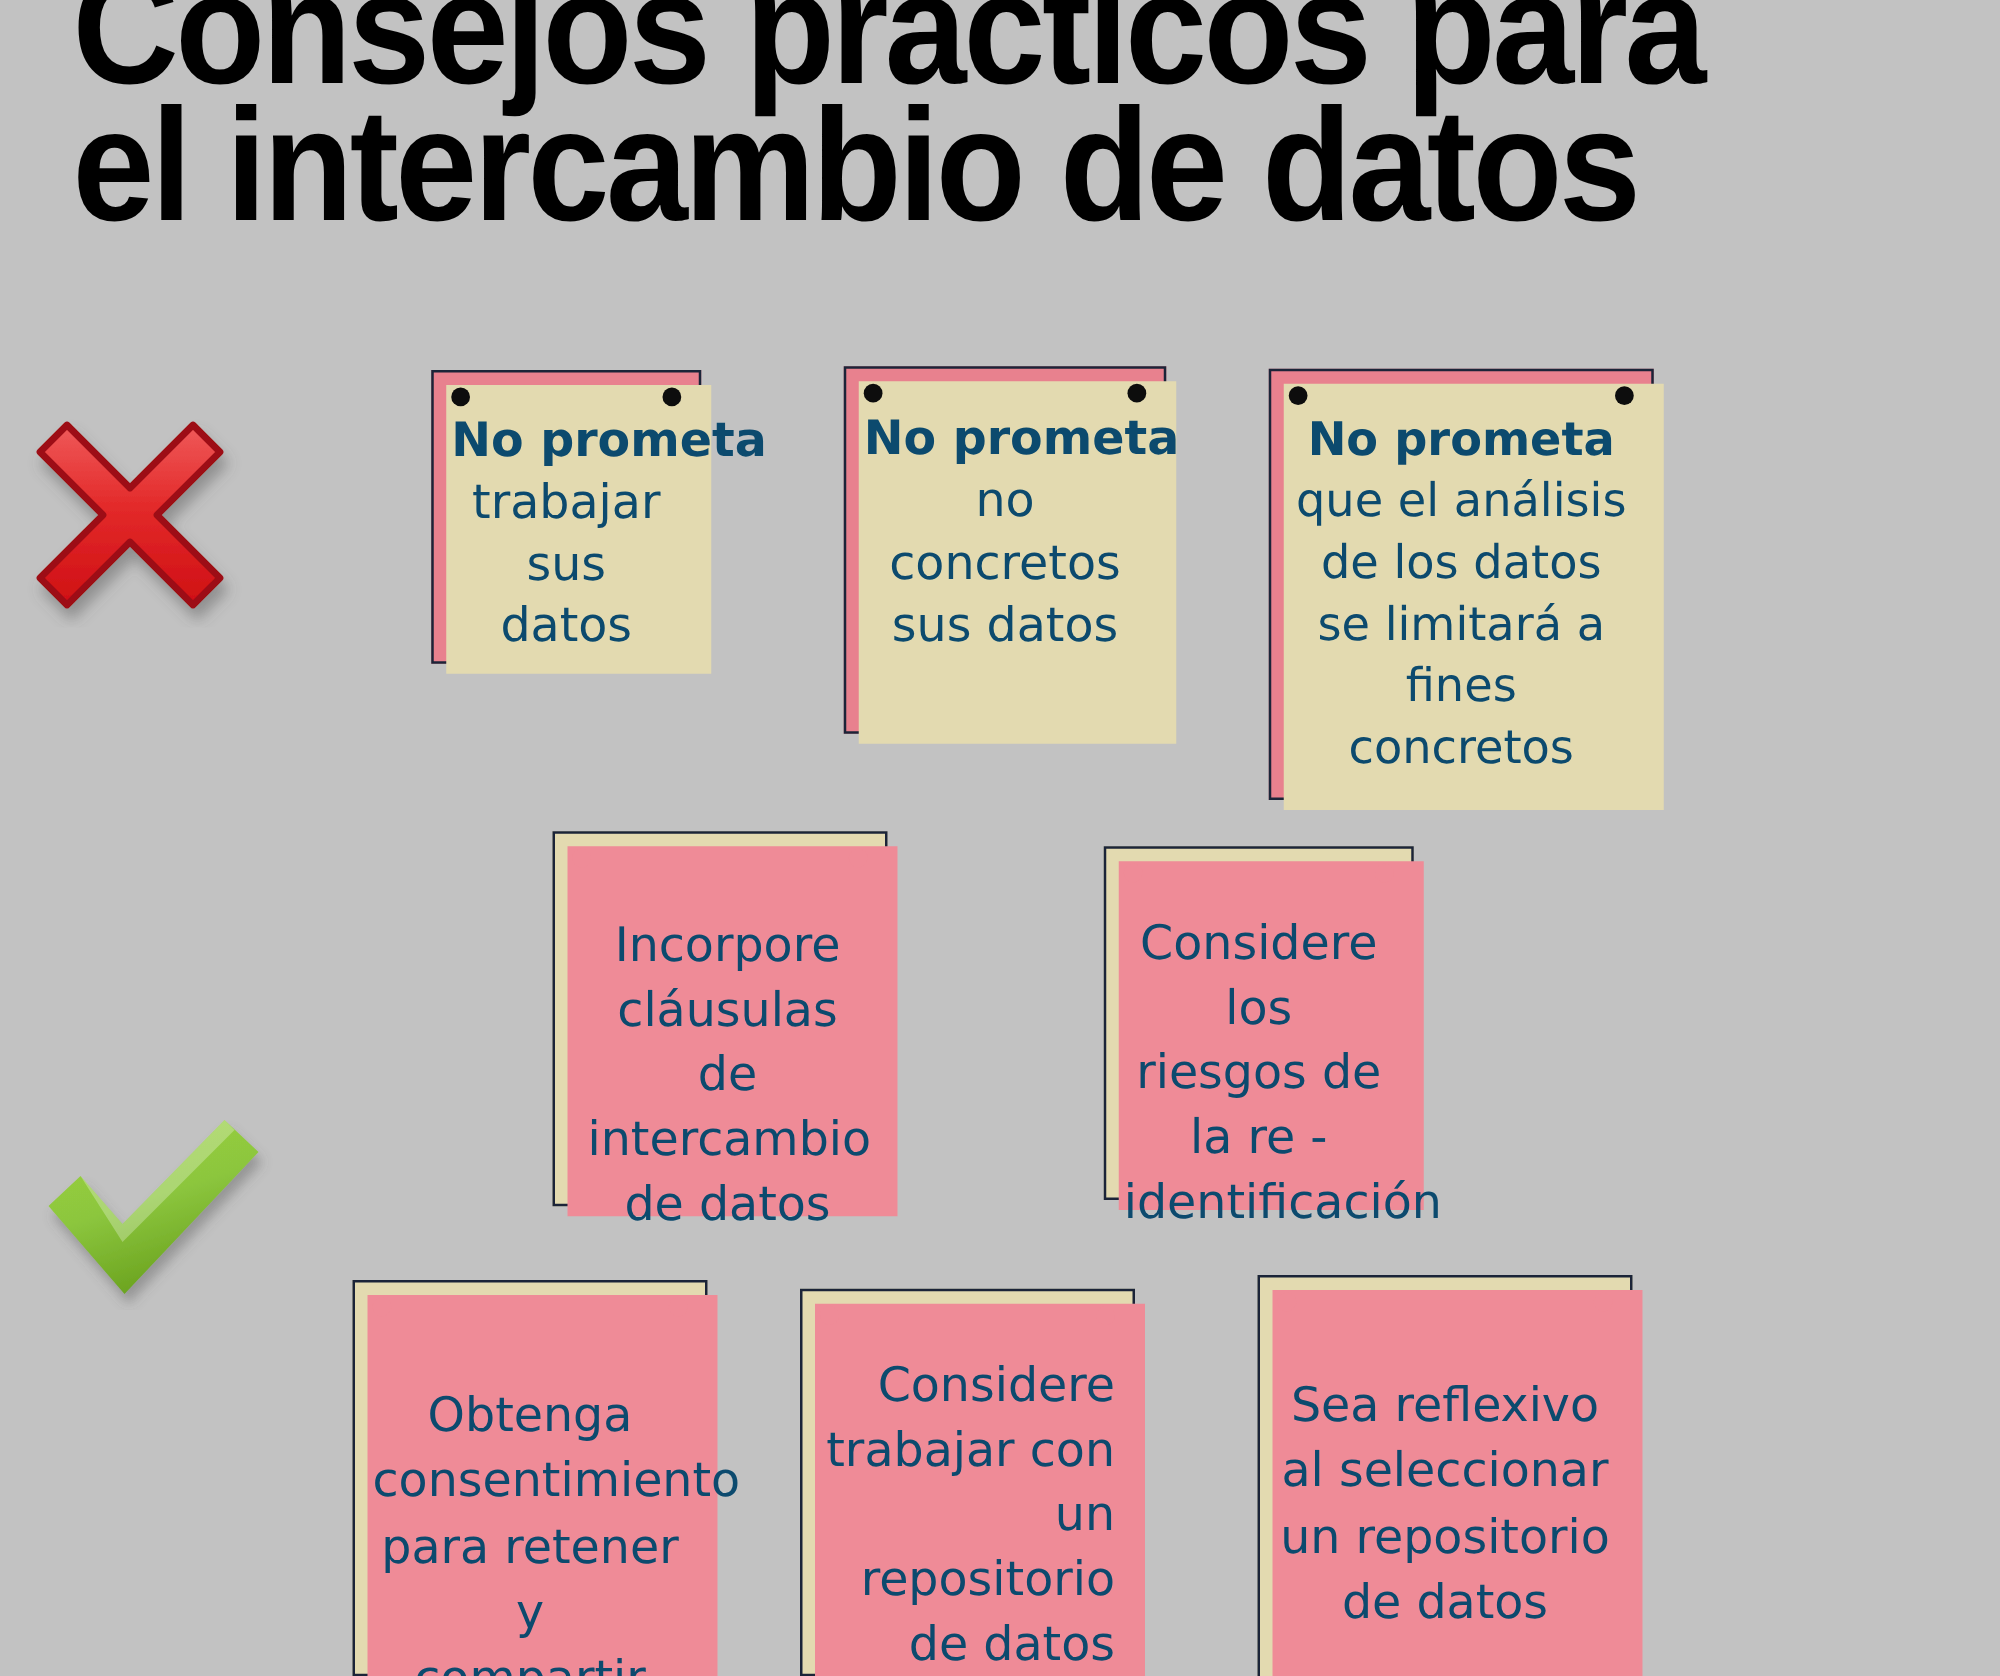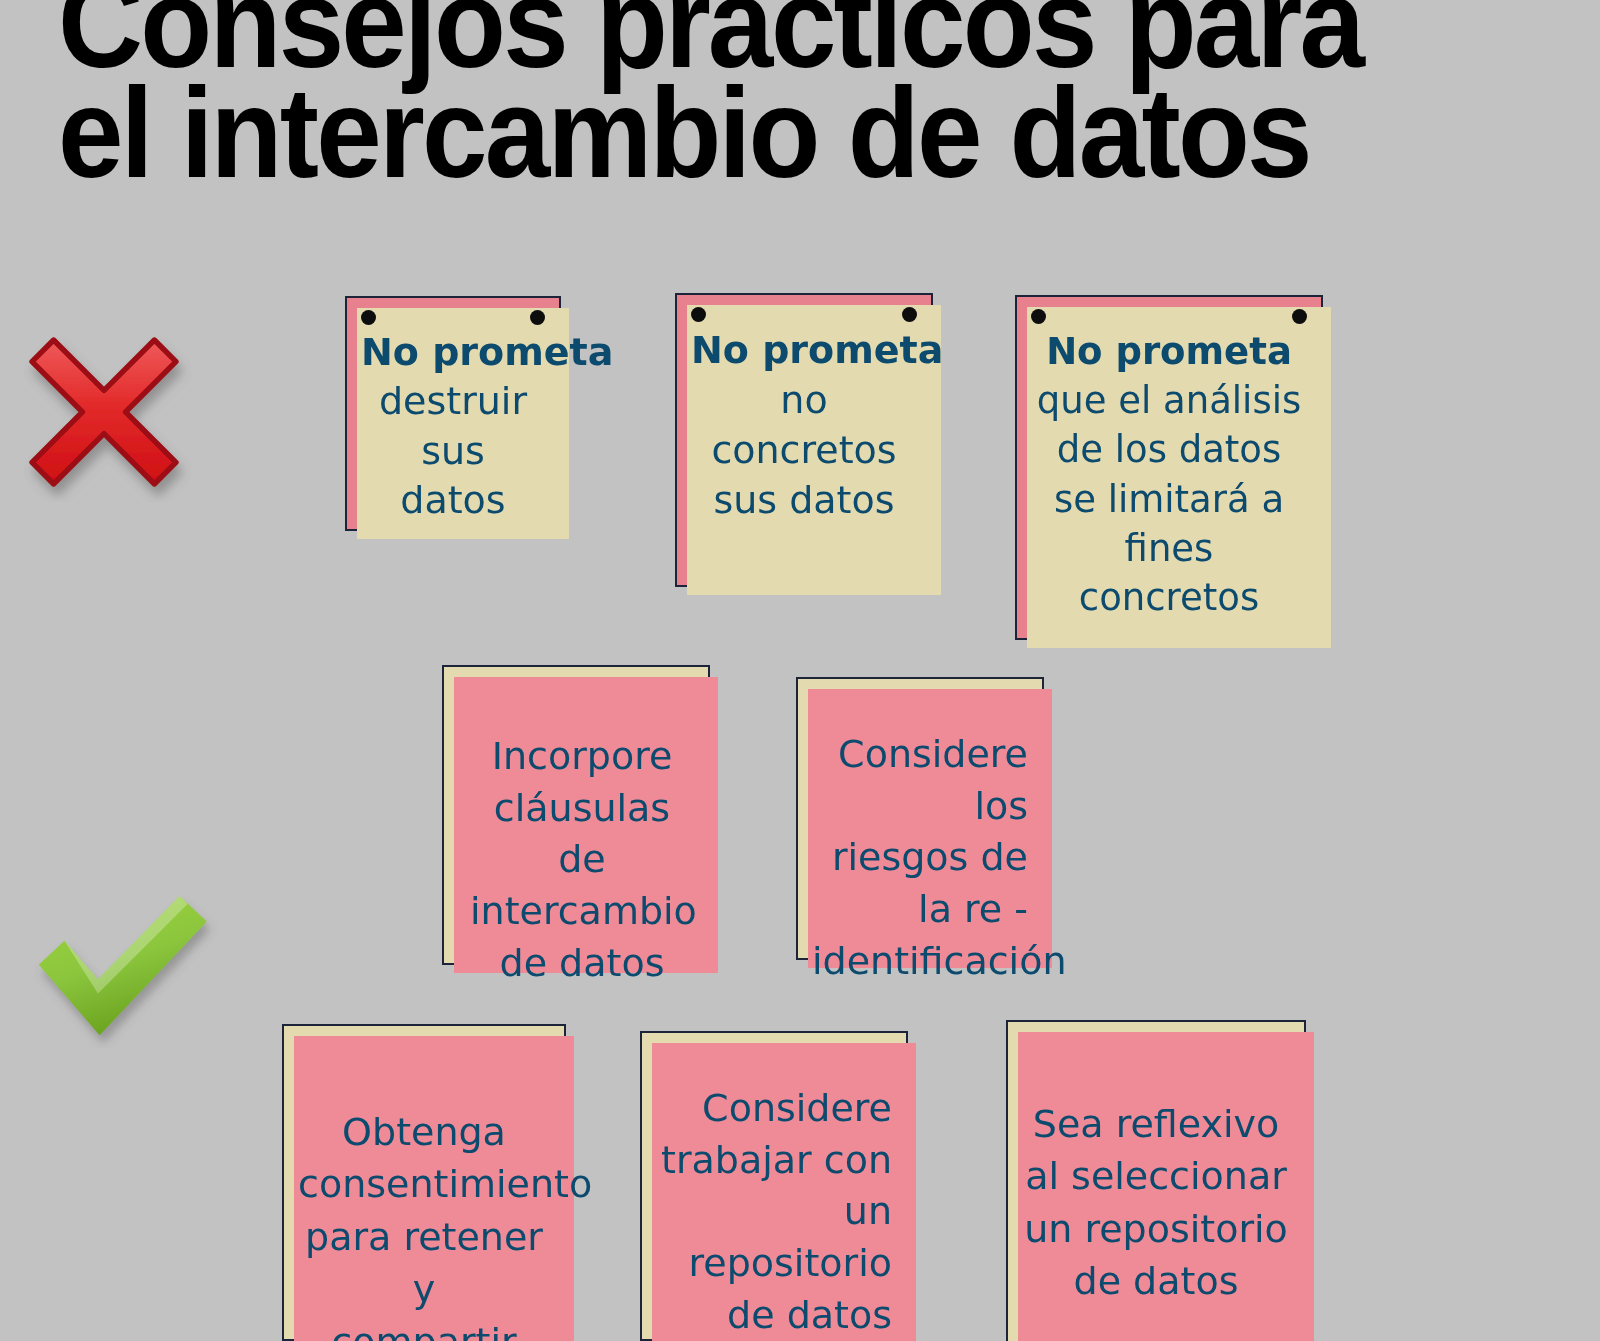--- a/index.html
+++ b/index.html
@@ -109,21 +109,21 @@
     display: block;
     white-space: pre-line;
   }
 
   
   #card-1 { left: 345px; top: 296px; width: 216px; height: 235px; }
   #card-2 { left: 675px; top: 293px; width: 258px; height: 294px; }
   #card-3 { left: 1015px; top: 295px; width: 308px; height: 345px; }
 
   #card-4 { left: 442px; top: 665px; width: 268px; height: 300px; }
-  #card-5 { left: 796px; top: 677px; width: 248px; height: 283px; text-align: right; }
+  #card-5 { left: 883px; top: 677px; width: 248px; height: 283px; }
 
   #card-6 { left: 282px; top: 1024px; width: 284px; height: 317px; }
   #card-7 { left: 640px; top: 1031px; width: 268px; height: 310px; text-align: right; }
   #card-8 { left: 1006px; top: 1020px; width: 300px; height: 344px; }
 
   #card-1 .note-text { font-size: 38px; line-height: 1.3; }
   #card-2 .note-text { font-size: 38px; line-height: 1.32; }
   #card-3 .note-text { font-size: 37px; line-height: 1.33; }
   #card-4 .note-text { font-size: 38px; line-height: 1.36; padding-top: 34px; margin-left: 12px; }
   #card-5 .note-text { font-size: 38px; line-height: 1.36; padding-top: 20px; }
@@ -184,21 +184,21 @@
     </svg>
   </div>
 
   <div class="note pink" id="card-1">
     <div class="shadowcard"></div>
     <span class="pin left"></span>
     <span class="pin right"></span>
     <div class="note-text">
       <span class="lead">No
 prometa</span>
-      <span class="body">destruir sus
+      <span class="body">trabajar sus
 datos</span>
     </div>
   </div>
 
   <div class="note pink" id="card-2">
     <div class="shadowcard"></div>
     <span class="pin left"></span>
     <span class="pin right"></span>
     <div class="note-text">
       <span class="lead">No

